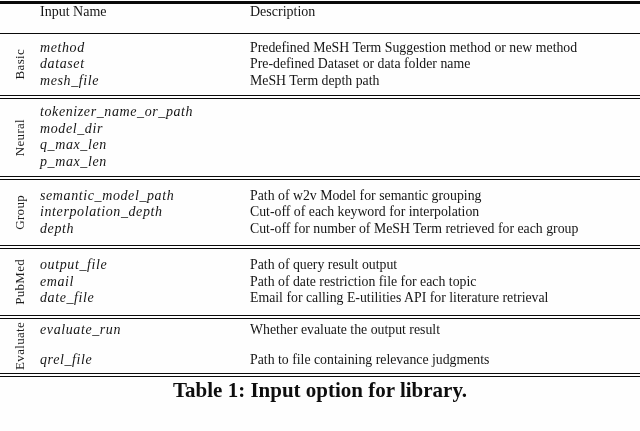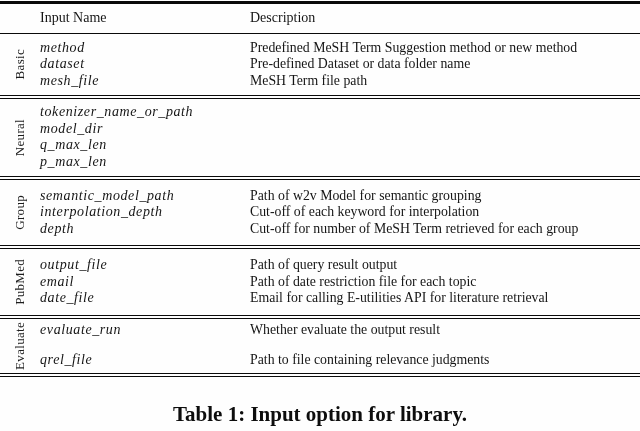--- a/index.html
+++ b/index.html
@@ -14,21 +14,21 @@
     font-family: "Liberation Serif", "DejaVu Serif", serif;
   }
   .table-wrap { width: 640px; }
 
   
   .rule-top    { margin-top: 1px; height: 2.6px; background: #0a0a0a; }
   .rule-mid    { height: 1.8px; background: #0a0a0a; }
   .rule-double { height: 4px; border-top: 1.5px solid #0a0a0a; border-bottom: 1.5px solid #0a0a0a; }
 
   
-  .header-row { display: flex; height: 29px; align-items: center; }
+  .header-row { display: flex; height: 29px; }
   .th { font-size: 14px; }
 
   
   .cell-label { width: 40px; display: flex; align-items: center; justify-content: center; }
   .cell-name  { width: 210px; }
   .cell-desc  { flex: 1; padding-right: 18px; }
 
   .group { display: flex; padding: 5.5px 0; }
   .group.pad-lg { padding: 8px 0; }
   .group.evaluate { padding: 3px 0; }
@@ -41,21 +41,21 @@
 
   .rotated {
     writing-mode: vertical-rl;
     transform: rotate(180deg);
     font-size: 13px;
     letter-spacing: 0.3px;
     color: #1c1c1c;
   }
 
   .caption {
-    margin-top: 24px;
+    margin-top: 0;
     text-align: center;
     font-weight: bold;
     font-size: 21px;
     line-height: 26px;
     color: #0d0d0d;
   }
 </style>
 </head>
 <body>
 
@@ -77,21 +77,21 @@
         <span class="rotated">Basic</span>
       </div>
       <div class="cell-name">
         <div class="line name">method</div>
         <div class="line name">dataset</div>
         <div class="line name">mesh_file</div>
       </div>
       <div class="cell-desc">
         <div class="line desc">Predefined MeSH Term Suggestion method or new method</div>
         <div class="line desc">Pre-defined Dataset or data folder name</div>
-        <div class="line desc">MeSH Term file path</div>
+        <div class="line desc">MeSH Term depth path</div>
       </div>
     </div>
 
     <div class="rule-double"></div>
 
     <div class="group">
       <div class="cell-label">
         <span class="rotated">Neural</span>
       </div>
       <div class="cell-name">

